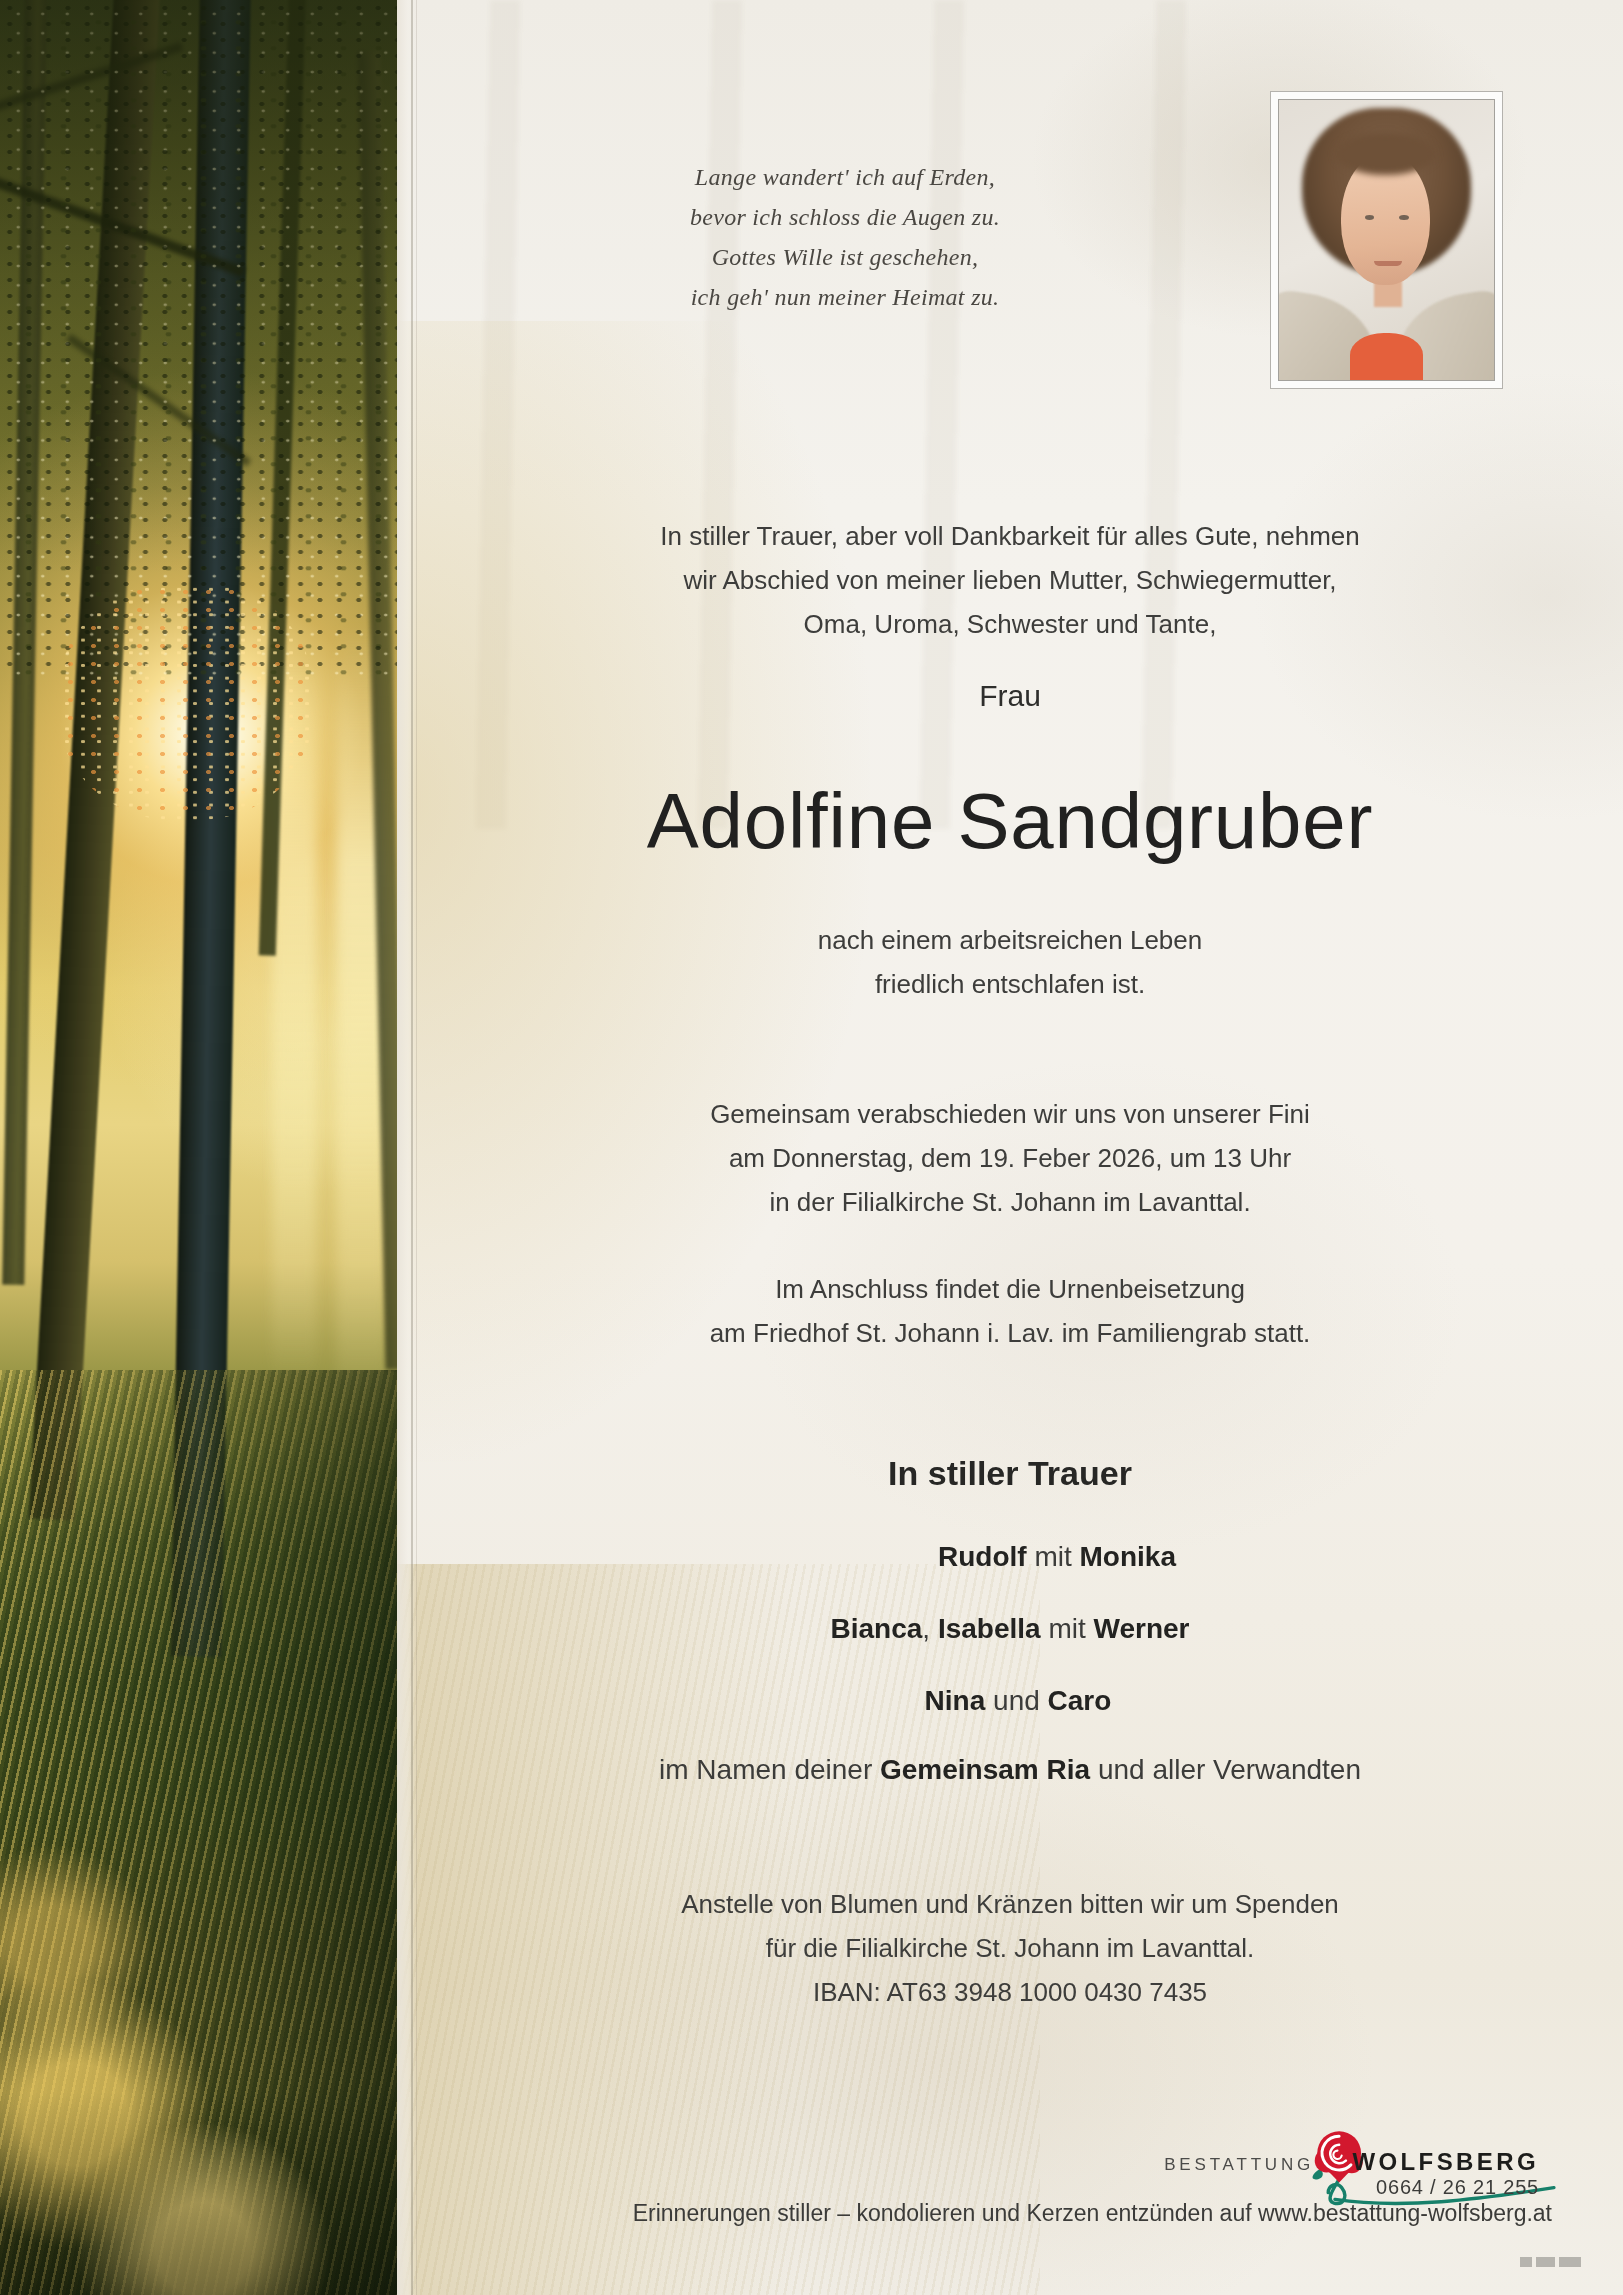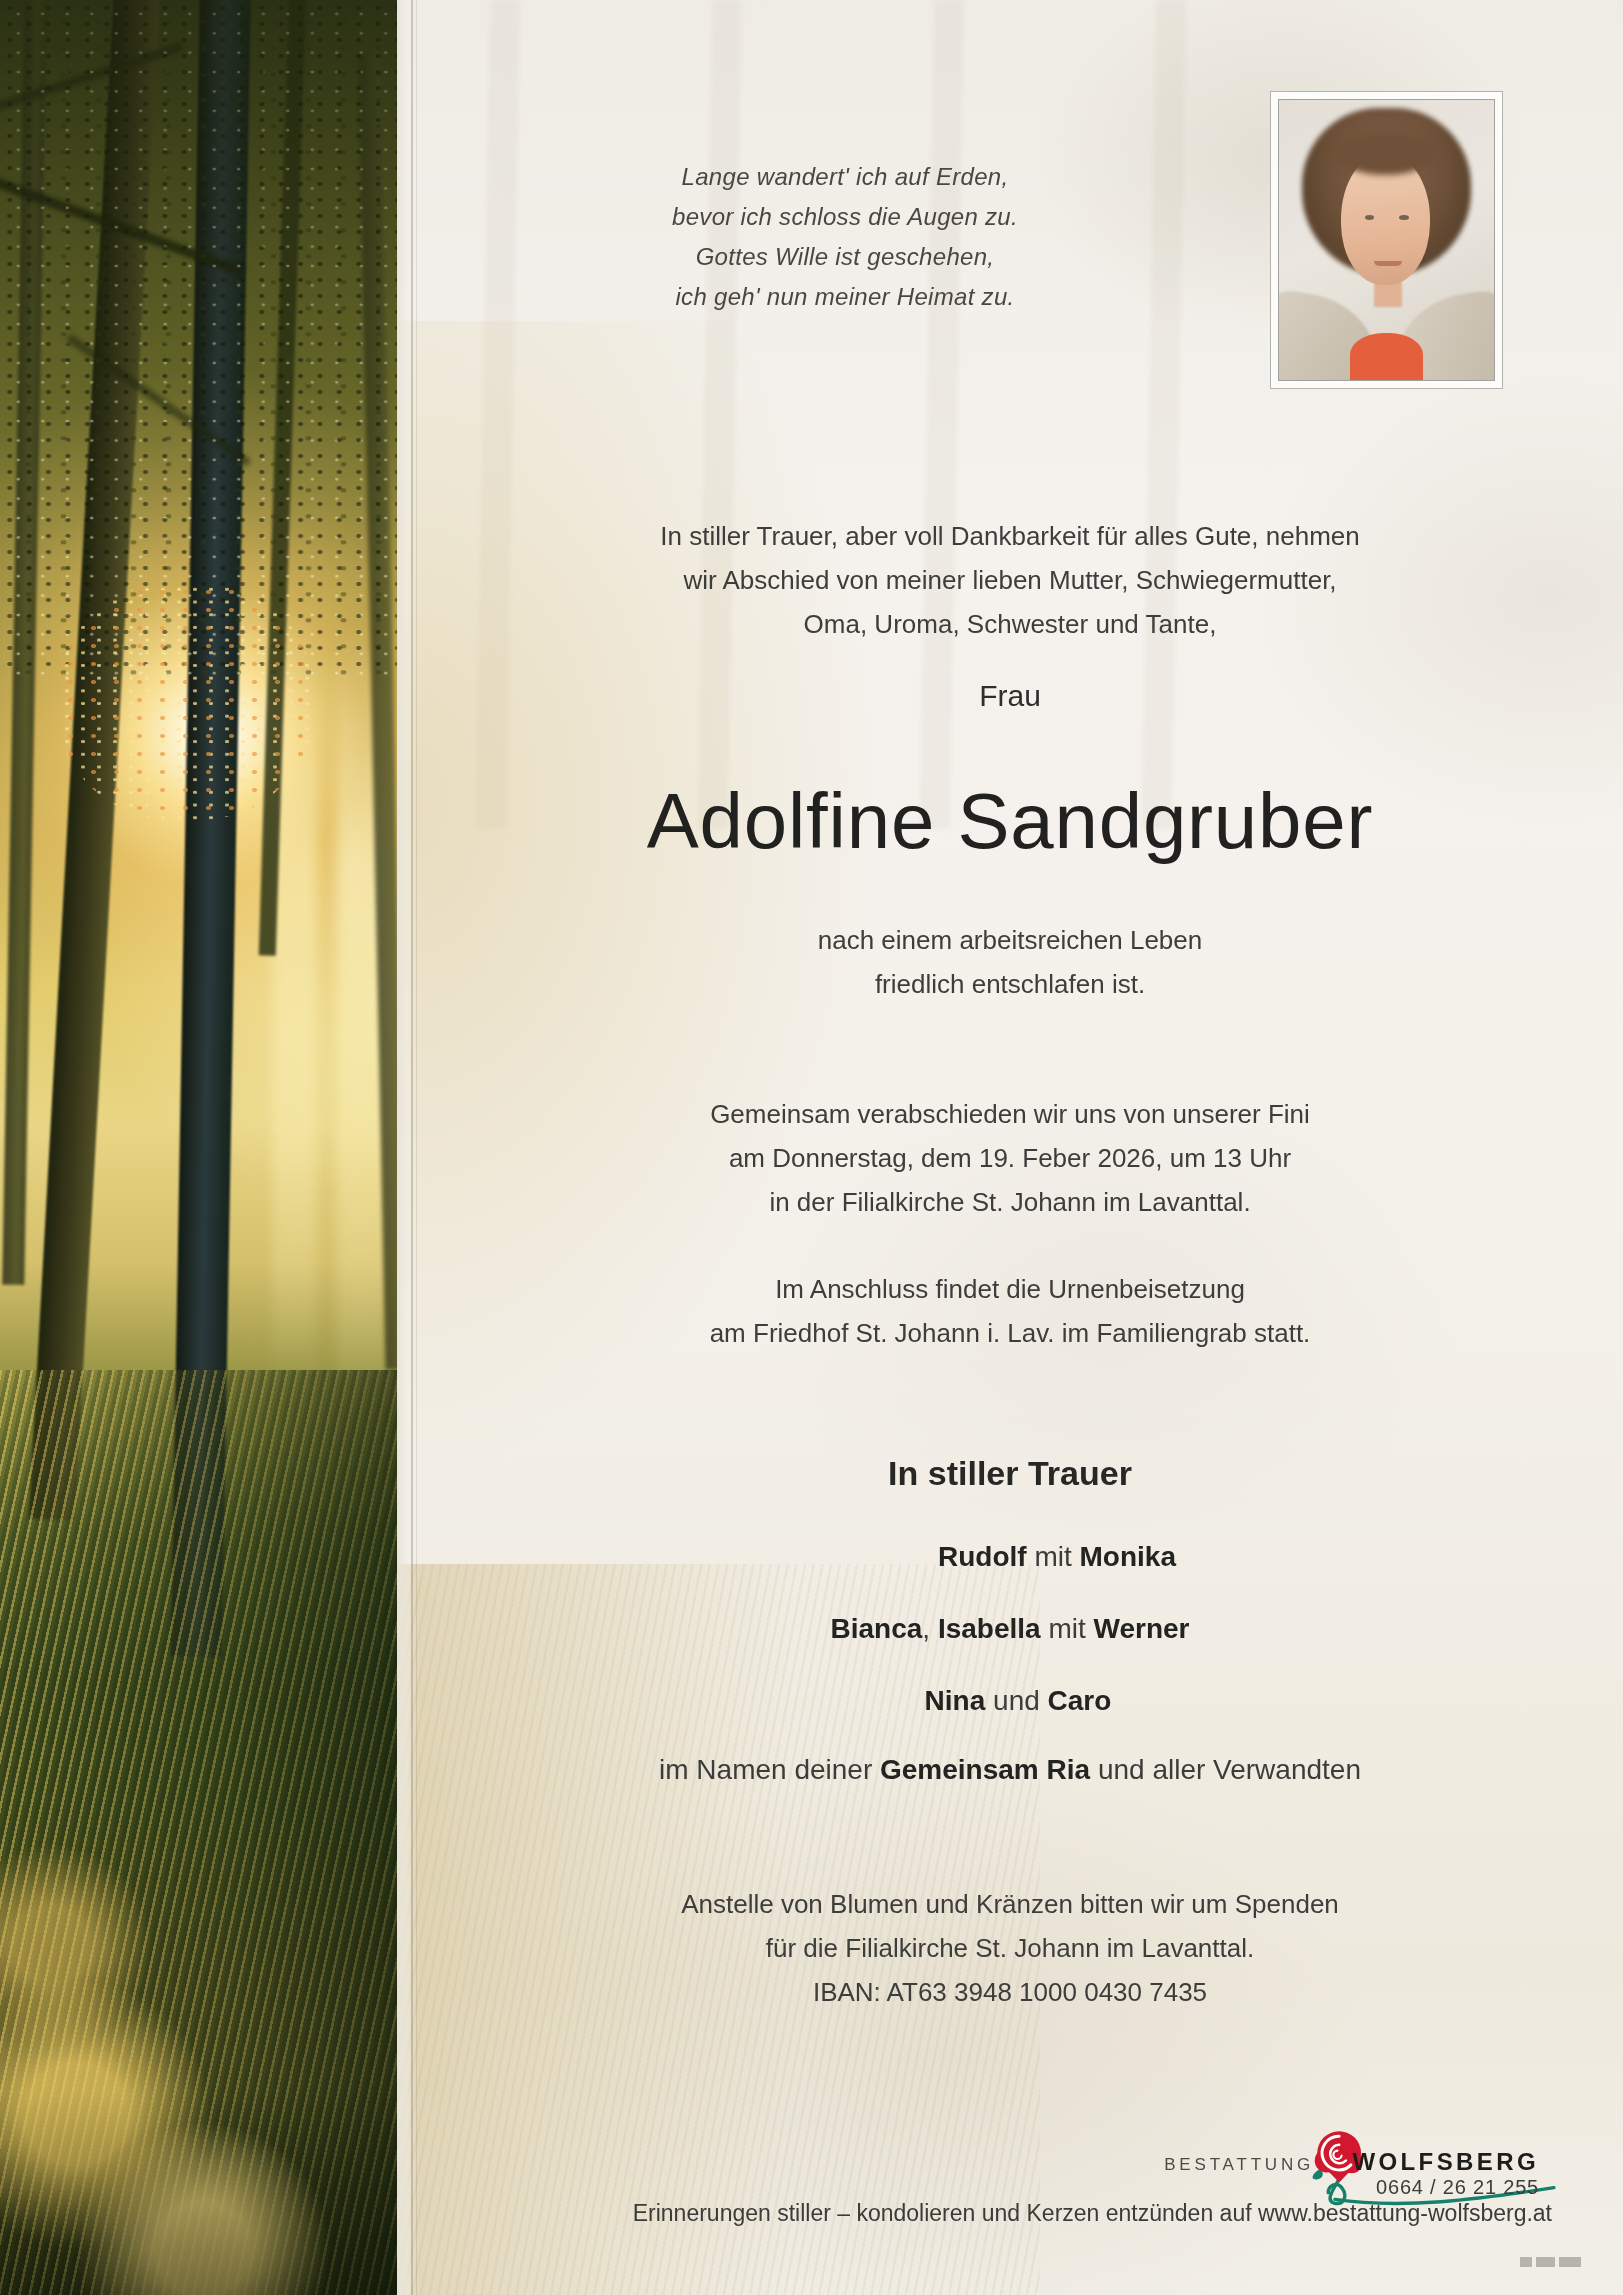--- a/index.html
+++ b/index.html
@@ -76,21 +76,21 @@
       radial-gradient(circle at 203px 879px, rgba(255,225,130,.8) 0 47px, transparent 127px),
       radial-gradient(circle at 51px 575px, rgba(225,190,90,.55) 0 38px, transparent 101px),
       linear-gradient(90deg, rgba(90,80,30,0) 0%, rgba(25,40,15,.30) 58%, rgba(12,24,10,.55) 100%),
       repeating-linear-gradient(102deg, rgba(238,208,105,.45) 0 2.5px, rgba(92,92,30,.12) 2.5px 6px, rgba(30,45,15,.28) 6px 10px),
       linear-gradient(180deg, rgba(150,140,60,.15), rgba(60,70,25,.45) 40%, rgba(33,46,17,.78) 100%);}
   .f-vignette{position:absolute;left:0;bottom:0;width:397px;height:203px;
     background:linear-gradient(180deg, transparent, rgba(14,19,7,.5));}
 
   
   .poem{position:absolute;left:397px;top:157px;width:896px;text-align:center;
-        font-style:italic;font-size:24px;line-height:40px;color:#4a4742;letter-spacing:0.3px;}
+        font-style:italic;font-size:24px;line-height:40px;color:#4a4742;letter-spacing:0.3px;font-family:Liberation Serif, serif;}
 
   
   .photo{position:absolute;left:1270px;top:91px;width:233px;height:298px;box-sizing:border-box;
          border:1.7px solid #b4b2ad;background:#fcfcfb;padding:6.8px;}
   .photo-inner{position:relative;width:100%;height:100%;box-sizing:border-box;border:0.8px solid #a3a19c;overflow:hidden;
          background:linear-gradient(155deg,#e3ded6,#ebe7e0 45%,#d9d2c7);}
   .p-hair{position:absolute;left:11%;top:3%;width:78%;height:60%;border-radius:50% 50% 55% 55%;filter:blur(2.5px);
          background:radial-gradient(ellipse at 50% 38%, #80634a 0%, #6e5138 48%, #57402b 78%, rgba(87,64,43,0) 100%);}
   .p-neck{position:absolute;left:44%;top:60%;width:13%;height:14%;background:#e0b294;filter:blur(0.8px);}
   .p-face{position:absolute;left:29%;top:19%;width:41%;height:47%;border-radius:50% 50% 47% 47%;filter:blur(0.4px);

